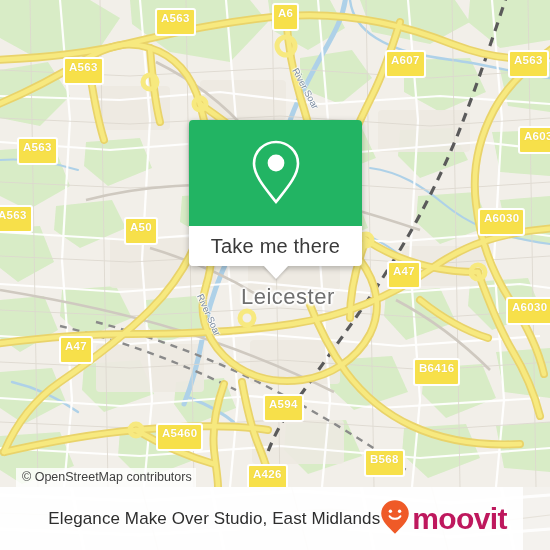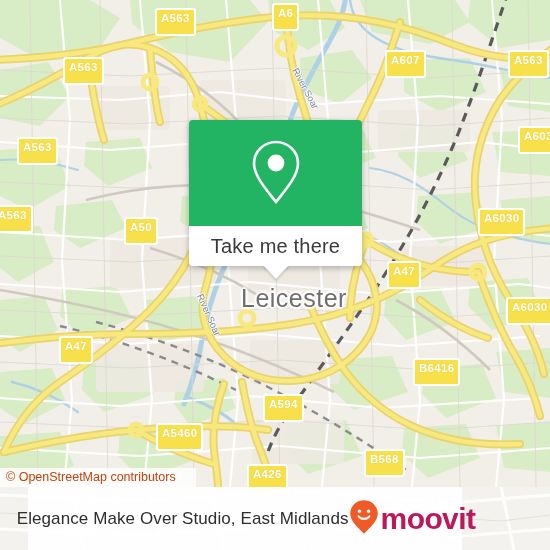--- a/index.html
+++ b/index.html
@@ -54,21 +54,21 @@
     white-space: nowrap;
     box-sizing: content-box;
     text-shadow: 0 0 1px rgba(200,170,20,.6);
   }
 
   
   .place-label {
     position: absolute;
     color: #6f6f6f;
     font-family: "Liberation Sans", sans-serif;
-    font-size: 25px;
+    font-size: 22px;
     letter-spacing: 0.5px;
     white-space: nowrap;
     text-shadow:
       2px 0 2px #fff, -2px 0 2px #fff, 0 2px 2px #fff, 0 -2px 2px #fff,
       1px 1px 2px #fff, -1px -1px 2px #fff, 1px -1px 2px #fff, -1px 1px 2px #fff;
   }
   .river-label {
     position: absolute;
     color: #7b8ca0;
     font-family: "Liberation Sans", sans-serif;
@@ -117,47 +117,46 @@
     width: 0; height: 0;
     border-left: 13px solid transparent;
     border-right: 13px solid transparent;
     border-top: 14px solid #ffffff;
     filter: drop-shadow(0 2px 1px rgba(0,0,0,0.16));
   }
 
   
   #attribution {
     position: absolute;
-    left: 0;
+    left: 16px;
     top: 468px;
     height: 19px;
     line-height: 19px;
-    padding: 0 20px 0 6px;
+    padding: 0 4px 0 6px;
     background: rgba(255,255,255,0.78);
-    color: #c2410c;
+    color: #404040;
     font-size: 12.5px;
     white-space: nowrap;
     z-index: 50;
   }
 
   
   #bottom-bar {
     position: absolute;
     left: 0;
     top: 487px;
-    width: 434px;
+    width: 523px;
     height: 63px;
     background: rgba(255,255,255,0.90);
     display: flex;
     align-items: center;
-    justify-content: center;
+    justify-content: flex-end;
     box-sizing: border-box;
     padding: 0 16px 0 18px;
     z-index: 60;
-    margin-left: 28px;
   }
   #bottom-title {
     color: #2e2e2e;
     font-size: 17px;
     letter-spacing: 0.1px;
     white-space: nowrap;
   }
   #moovit-logo {
     display: flex;
     align-items: center;

